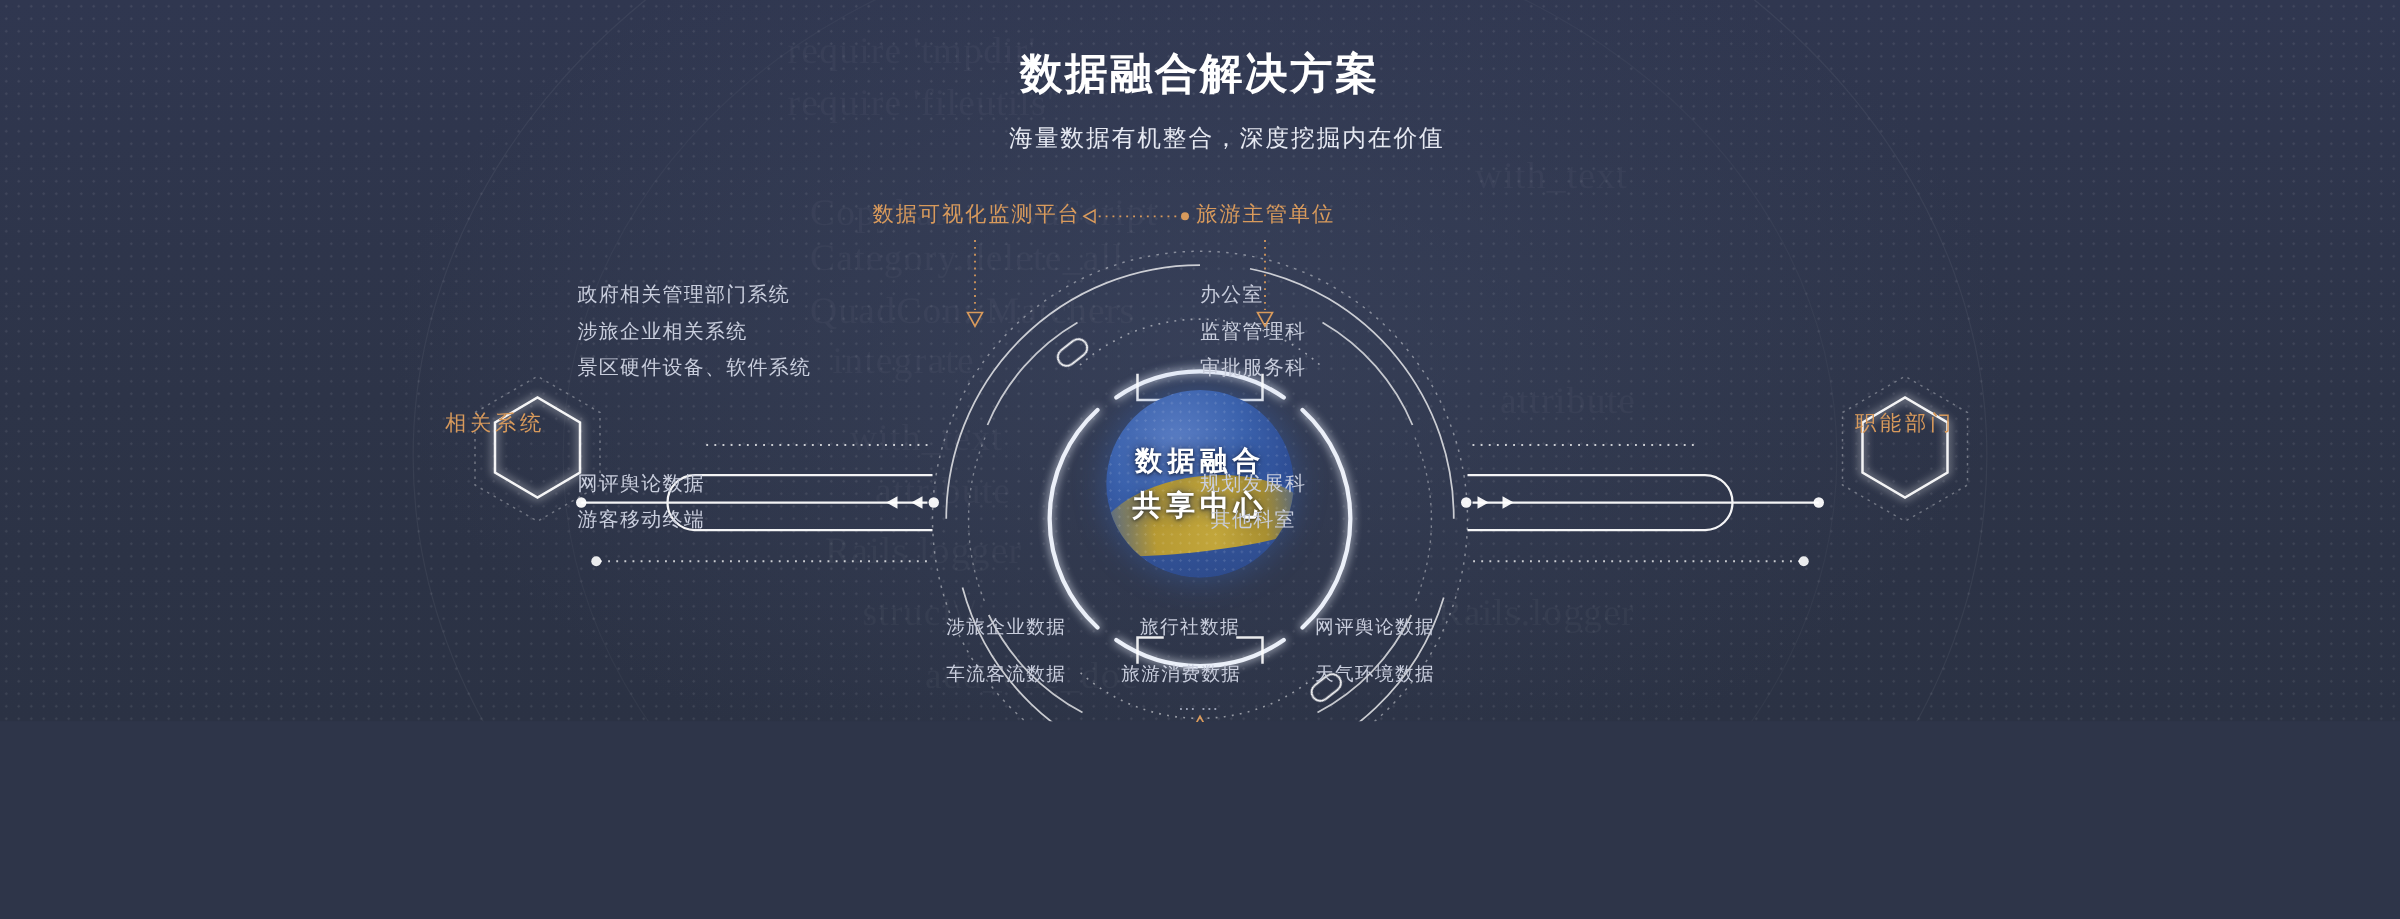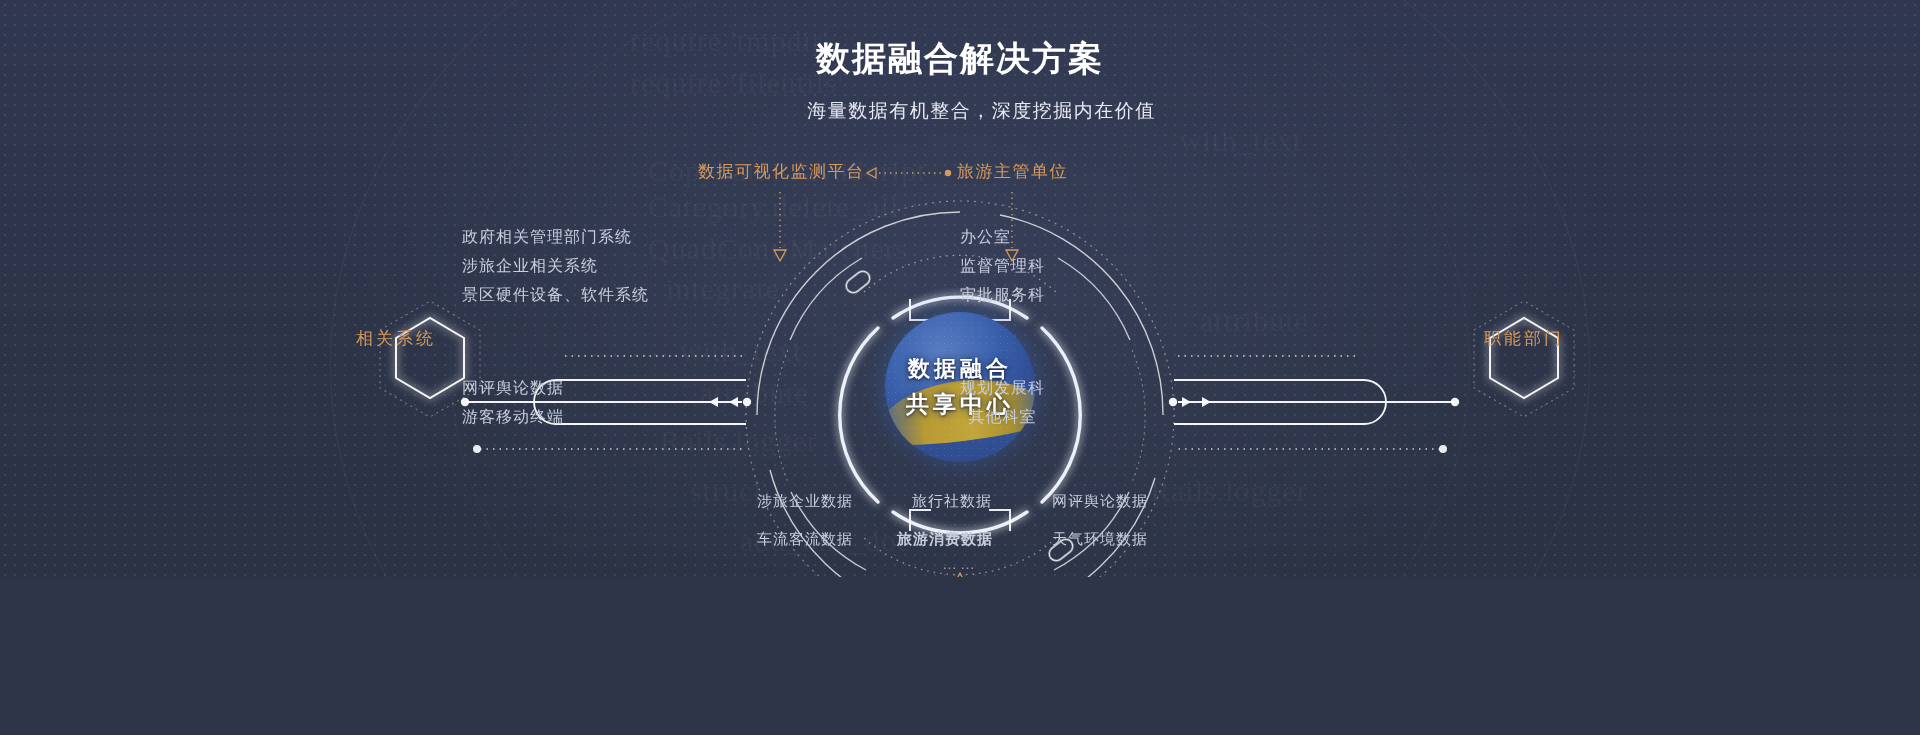--- a/index.html
+++ b/index.html
@@ -360,19 +360,19 @@
       <span>部门</span>
     </div>
   </div>
 
   <div id="bottomlabels">
     <div class="bl-grid">
       <div class="bl-cell" style="left:757px; top:0;">涉旅企业数据</div>
       <div class="bl-cell" style="left:912px; top:0;">旅行社数据</div>
       <div class="bl-cell" style="left:1052px; top:0;">网评舆论数据</div>
       <div class="bl-cell" style="left:757px; top:38px;">车流客流数据</div>
-      <div class="bl-cell" style="left:897px; top:38px;font-weight:bold;">旅游消费数据</div>
+      <div class="bl-cell" style="left:897px; top:38px;">旅游消费数据</div>
       <div class="bl-cell" style="left:1052px; top:38px;">天气环境数据</div>
     </div>
   </div>
   <div id="bl-ellipsis">……</div>
 
 </div>
 
 </body></html>

